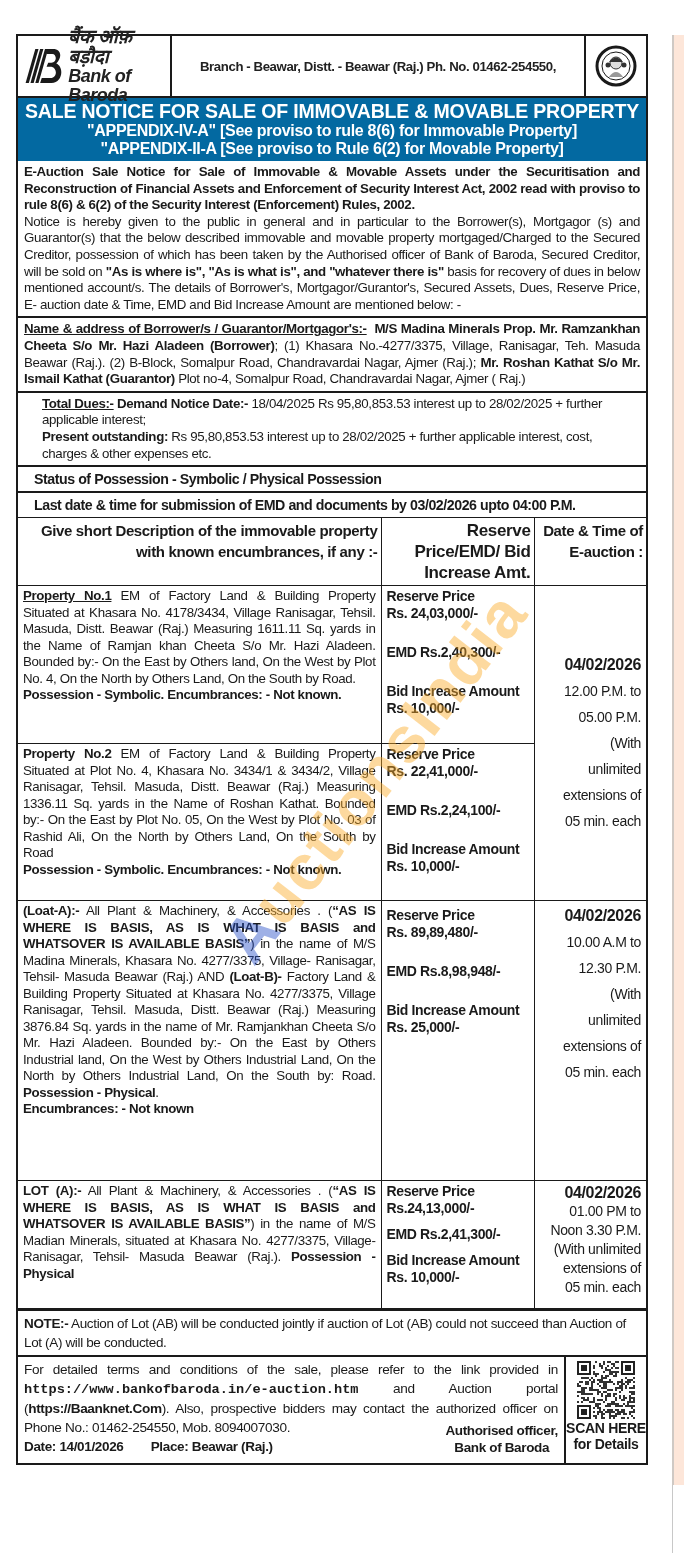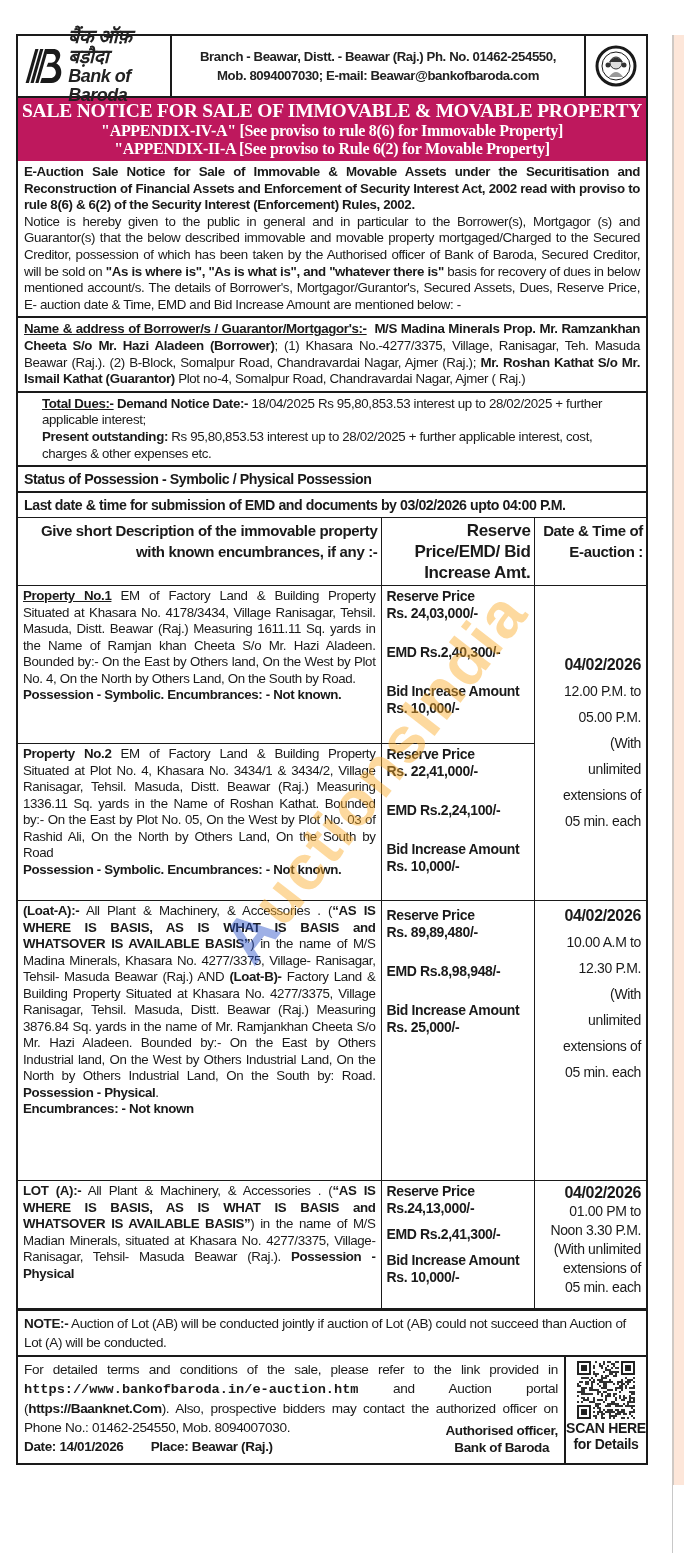--- a/index.html
+++ b/index.html
@@ -9,27 +9,27 @@
   .notice{position:absolute;left:16px;top:34px;width:628px;border:2.5px solid #1a1a1a;background:#fff;}
   .cond{font-stretch:condensed;letter-spacing:-0.3px;}
   .hdr{display:flex;height:60px;border-bottom:2px solid #1a1a1a;}
   .logo-cell{width:154px;border-right:2px solid #1a1a1a;display:flex;align-items:center;padding-left:6px;box-sizing:border-box;}
   .logo-mark{width:50px;height:46px;}
   .logo-text{margin-left:4px;line-height:1.05;}
   .logo-hindi{font-size:19px;font-style:italic;font-weight:bold;color:#222;}
   .logo-en{font-size:18px;font-style:italic;font-weight:bold;color:#222;letter-spacing:-0.5px;}
   .addr-cell{flex:1;border-right:2px solid #1a1a1a;display:flex;flex-direction:column;justify-content:center;align-items:center;font-size:13.2px;font-weight:bold;line-height:19px;letter-spacing:-0.4px;color:#222;}
   .emblem-cell{width:60px;display:flex;align-items:center;justify-content:center;}
-  .band{background:#be185d;color:#fff;text-align:center;padding:2px 0 3px;font-family:Liberation Serif, serif;}
+  .band{background:#0369a1;color:#fff;text-align:center;padding:2px 0 3px;}
   .band .t1{font-size:19.5px;font-weight:bold;letter-spacing:-0.2px;line-height:22px;}
   .band .t2{font-size:16px;font-weight:bold;line-height:18px;letter-spacing:-0.3px;}
   .sec{border-bottom:2px solid #1a1a1a;padding:3px 6px 3px 6px;font-size:13.3px;line-height:16.6px;text-align:justify;letter-spacing:-0.35px;}
   .b{font-weight:bold;}
   .u{text-decoration:underline;}
-  .row1{border-bottom:2px solid #1a1a1a;padding:2px 6px;font-size:14.2px;font-weight:bold;line-height:20px;letter-spacing:-0.45px;white-space:nowrap;}
+  .row1{border-bottom:2px solid #1a1a1a;padding:2px 16px;font-size:14.2px;font-weight:bold;line-height:20px;letter-spacing:-0.45px;white-space:nowrap;}
   table{border-collapse:collapse;width:100%;table-layout:fixed;}
   td,th{border:1.5px solid #1a1a1a;vertical-align:top;padding:2px 5px;font-size:13.3px;line-height:16.5px;letter-spacing:-0.35px;}
   tr td:first-child,tr th:first-child{border-left:none;}
   tr td:last-child,tr th:last-child{border-right:none;}
   th{font-size:15px;line-height:21px;font-weight:bold;text-align:right;padding:2px 3px;}
   .desc{text-align:justify;}
   .price{font-weight:bold;font-size:14px;line-height:17px;}
   .price .gap{height:22px;}
   .date{text-align:right;font-size:14px;line-height:26px;}
   .date .d{font-weight:bold;font-size:16px;}
@@ -64,21 +64,20 @@
           <path d="M26,2 L36,2 C46,2 48,12 40,20 C50,24 48,44 34,44 L20,44 L22,38 L33,38 C41,38 42,26 34,24 L28,24 L30,19 L34,19 C41,19 41,8 35,8 L28,8 Z"></path>
         </g>
       </svg>
       <div class="logo-text">
         <div class="logo-hindi">बैंक ऑफ़ बड़ौदा</div>
         <div class="logo-en">Bank of Baroda</div>
       </div>
     </div>
     <div class="addr-cell">
       <div>Branch - Beawar, Distt. - Beawar (Raj.) Ph. No. 01462-254550,</div>
-      <div>Mob. 8094007030; E-mail: Beawar@bankofbaroda.com</div>
     </div>
     <div class="emblem-cell">
       <svg width="42" height="42" viewBox="0 0 42 42">
         <circle cx="21" cy="21" r="19" fill="#fff" stroke="#1a1a1a" stroke-width="3"></circle>
         <circle cx="21" cy="21" r="14" fill="#fff" stroke="#1a1a1a" stroke-width="1"></circle>
         <circle cx="21" cy="18" r="6" fill="#ddd" stroke="#333" stroke-width="1"></circle>
         <path d="M14,17 Q21,8 28,17" fill="#333"></path>
         <circle cx="13" cy="20" r="2.5" fill="#333"></circle>
         <circle cx="29" cy="20" r="2.5" fill="#333"></circle>
         <path d="M14,32 Q21,22 28,32 Z" fill="#999"></path>

